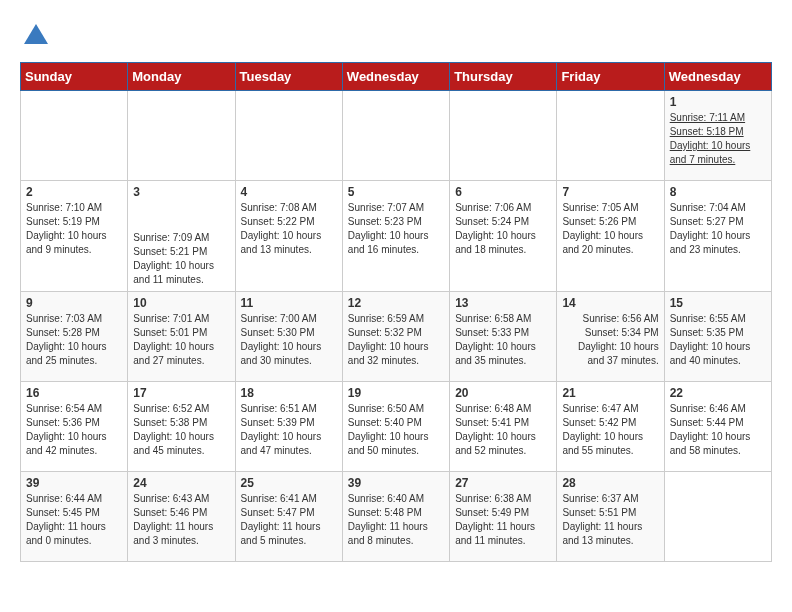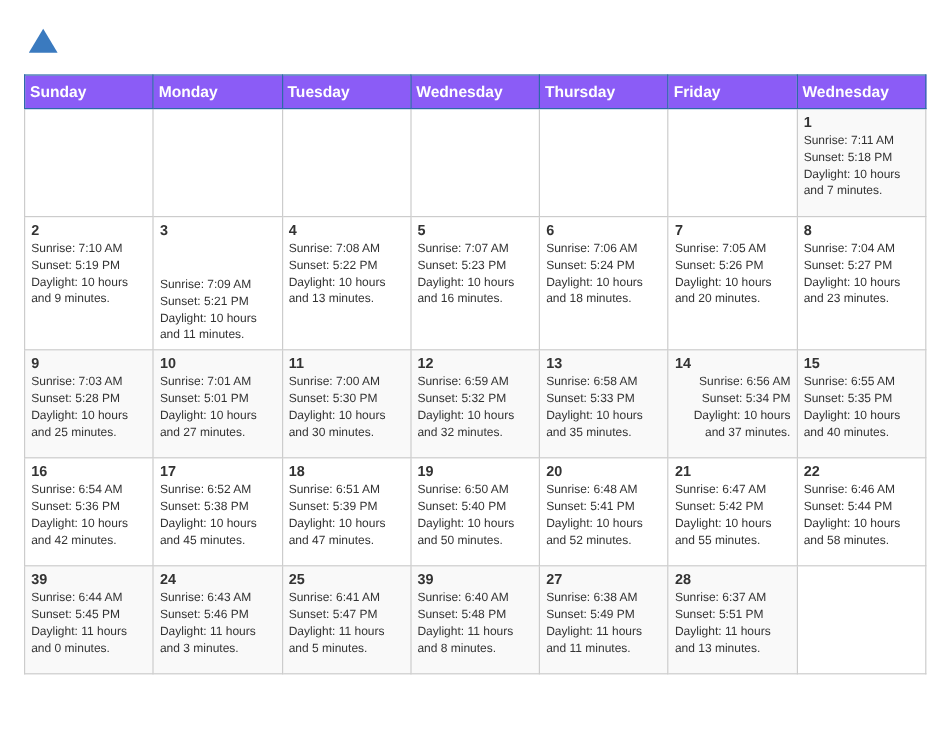--- a/index.html
+++ b/index.html
@@ -43,21 +43,21 @@
     .subtitle {
       font-size: 14px;
       color: #555;
     }
     table {
       width: 100%;
       border-collapse: collapse;
       border: 1px solid #ccc;
     }
     thead tr th {
-      background: #8b5cf6;
+      background: #b91c1c;
       color: #fff;
       font-size: 13px;
       font-weight: bold;
       padding: 6px 4px;
       text-align: left;
       border: 1px solid #2e6aa8;
     }
     tbody tr td {
       border: 1px solid #ccc;
       vertical-align: top;
@@ -120,21 +120,21 @@
   <tbody id="calendar-body">
   <tr>
         <td class="empty-cell"></td>
         <td class="empty-cell"></td>
         <td class="empty-cell"></td>
         <td class="empty-cell"></td>
         <td class="empty-cell"></td>
         <td class="empty-cell"></td>
         <td>
           <span class="day-number">1</span>
-          <div class="day-info" style="white-space: pre-line;">Sunrise: 7:11 AM
+          <div class="day-info" style="white-space: pre-line; text-decoration: underline;">Sunrise: 7:11 AM
 Sunset: 5:18 PM
 Daylight: 10 hours and 7 minutes.</div>
         </td>
       </tr>
       <tr>
         <td>
           <span class="day-number">2</span>
           <div class="day-info" style="white-space: pre-line;">Sunrise: 7:10 AM
 Sunset: 5:19 PM
 Daylight: 10 hours and 9 minutes.</div>

